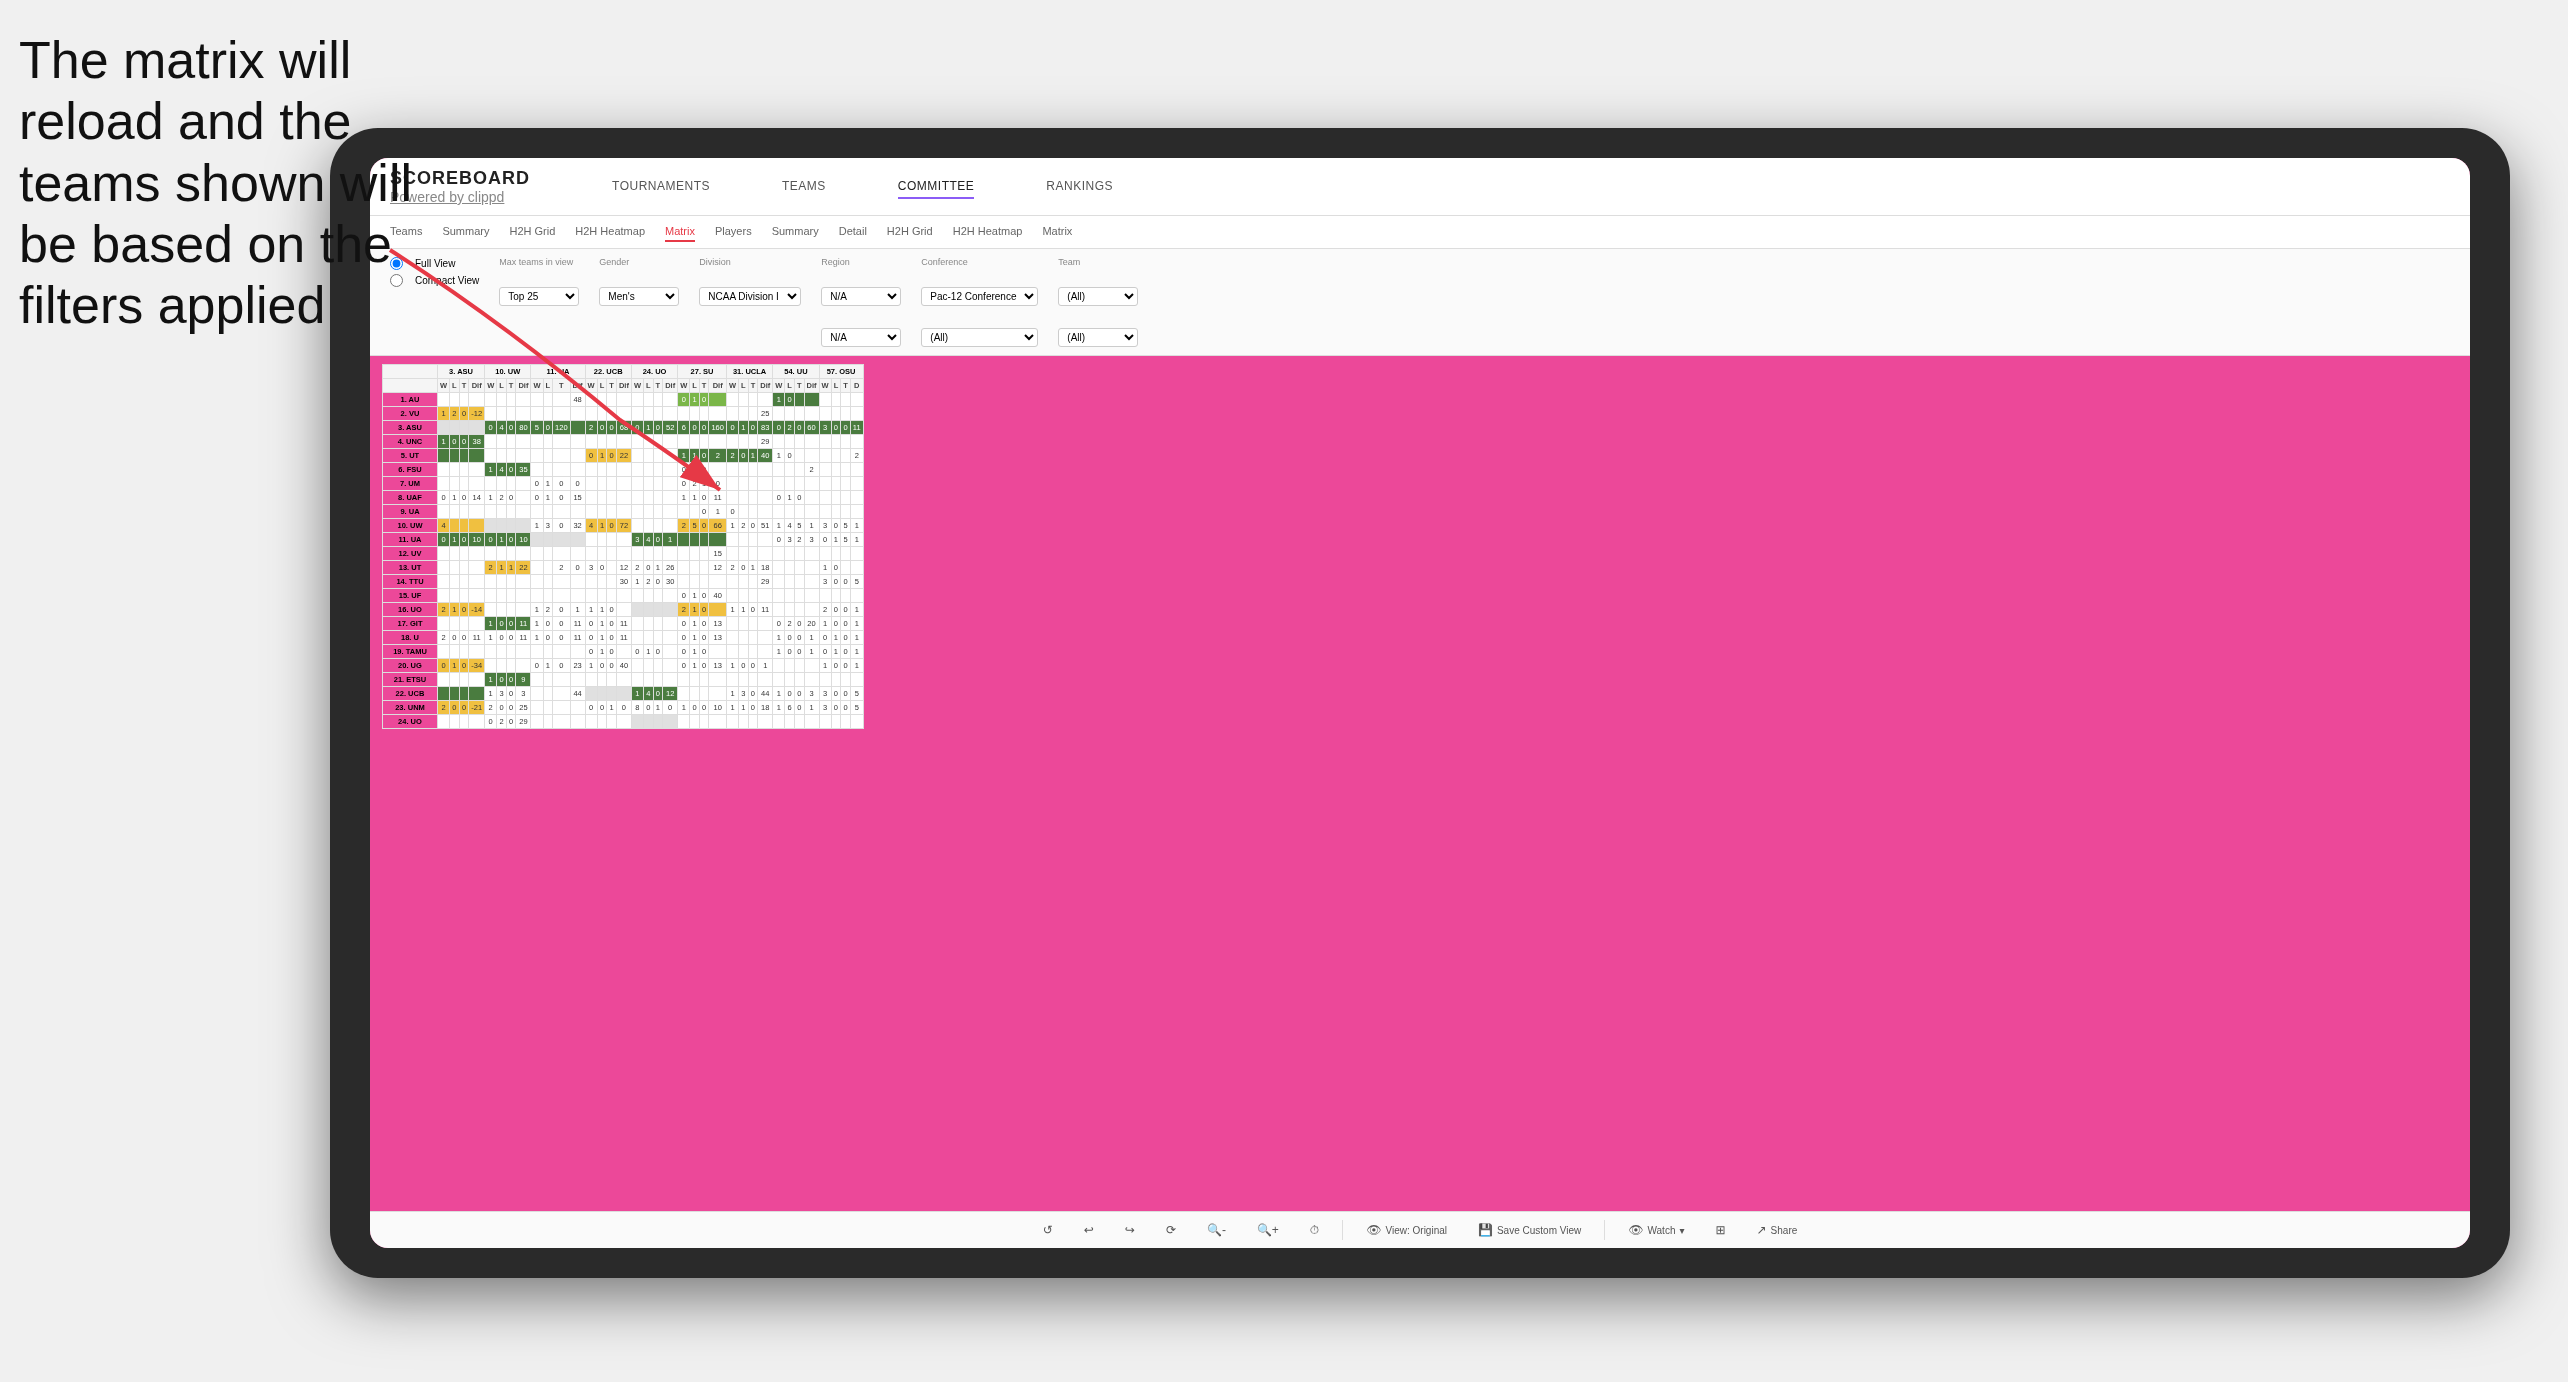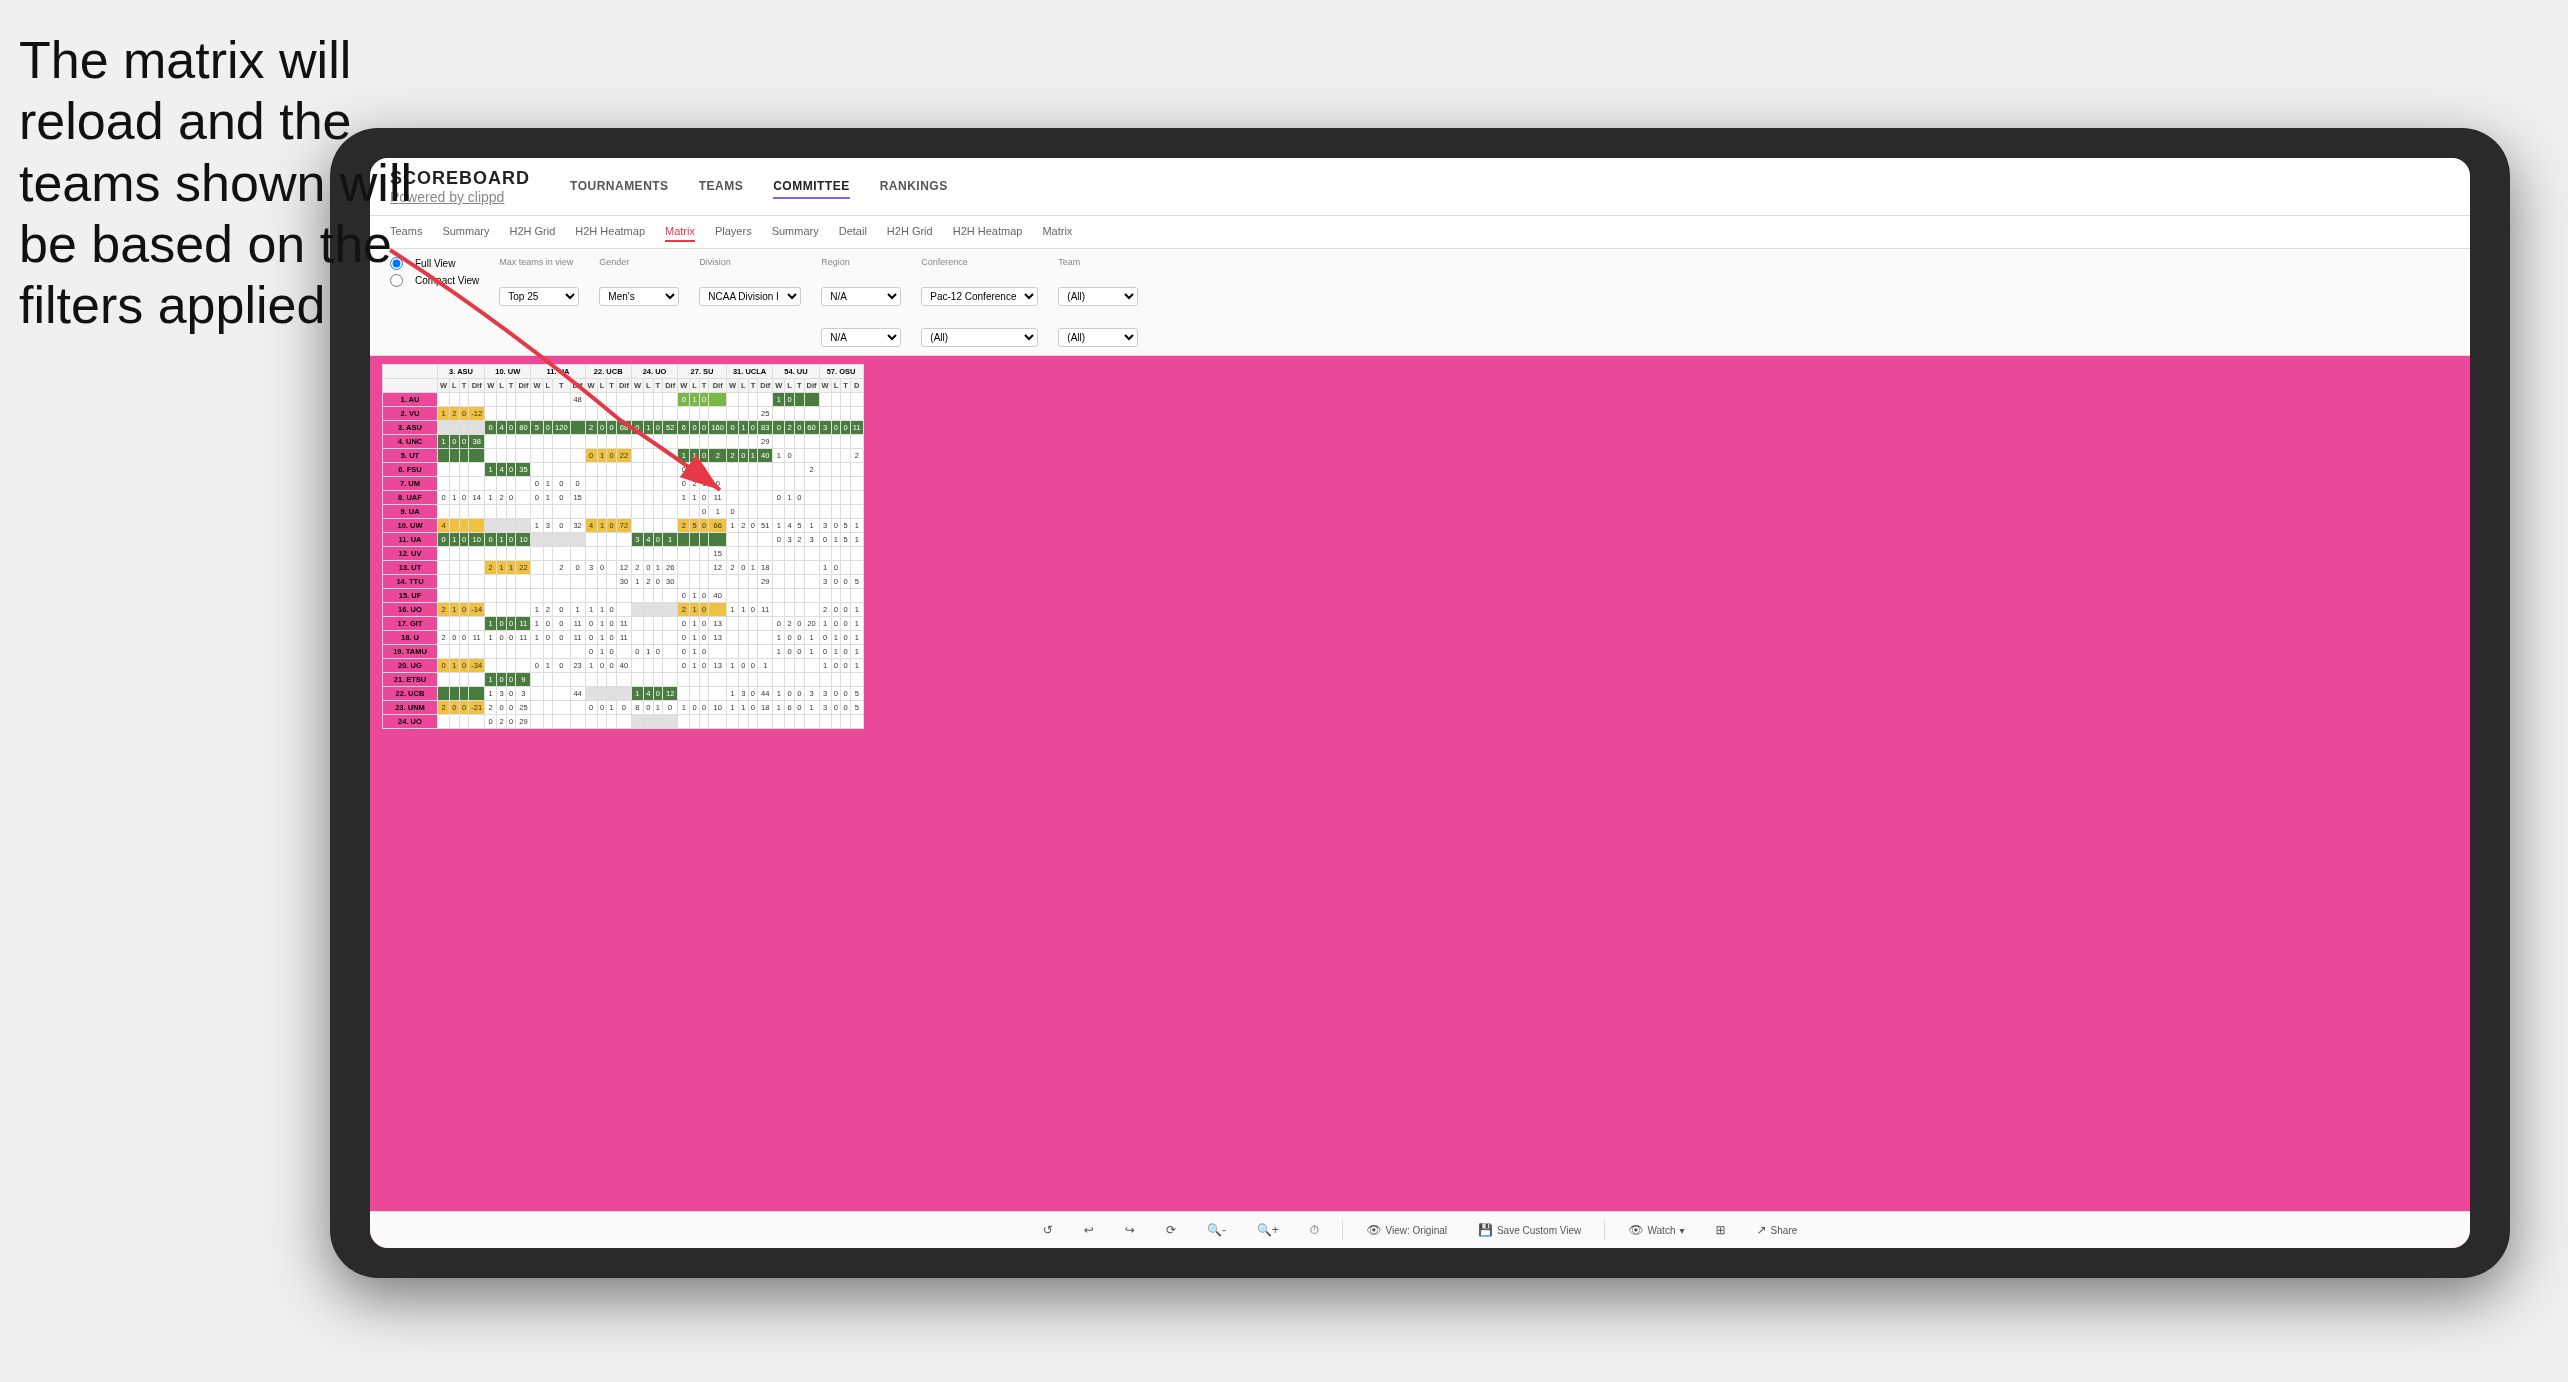--- a/index.html
+++ b/index.html
@@ -80,22 +80,23 @@
     .nav-items {
       display: flex;
       gap: 30px;
     }
 
     .nav-item {
       font-size: 12px;
       color: #555;
       cursor: pointer;
       padding: 4px 0;
-      font-weight: 700;
+      font-weight: 400;
       letter-spacing: 0.5px;
+      margin-left: 42px;
     }
 
     .nav-item.active {
       color: #222;
       border-bottom: 2px solid #8b5cf6;
     }
 
     
     .sub-nav {
       display: flex;

